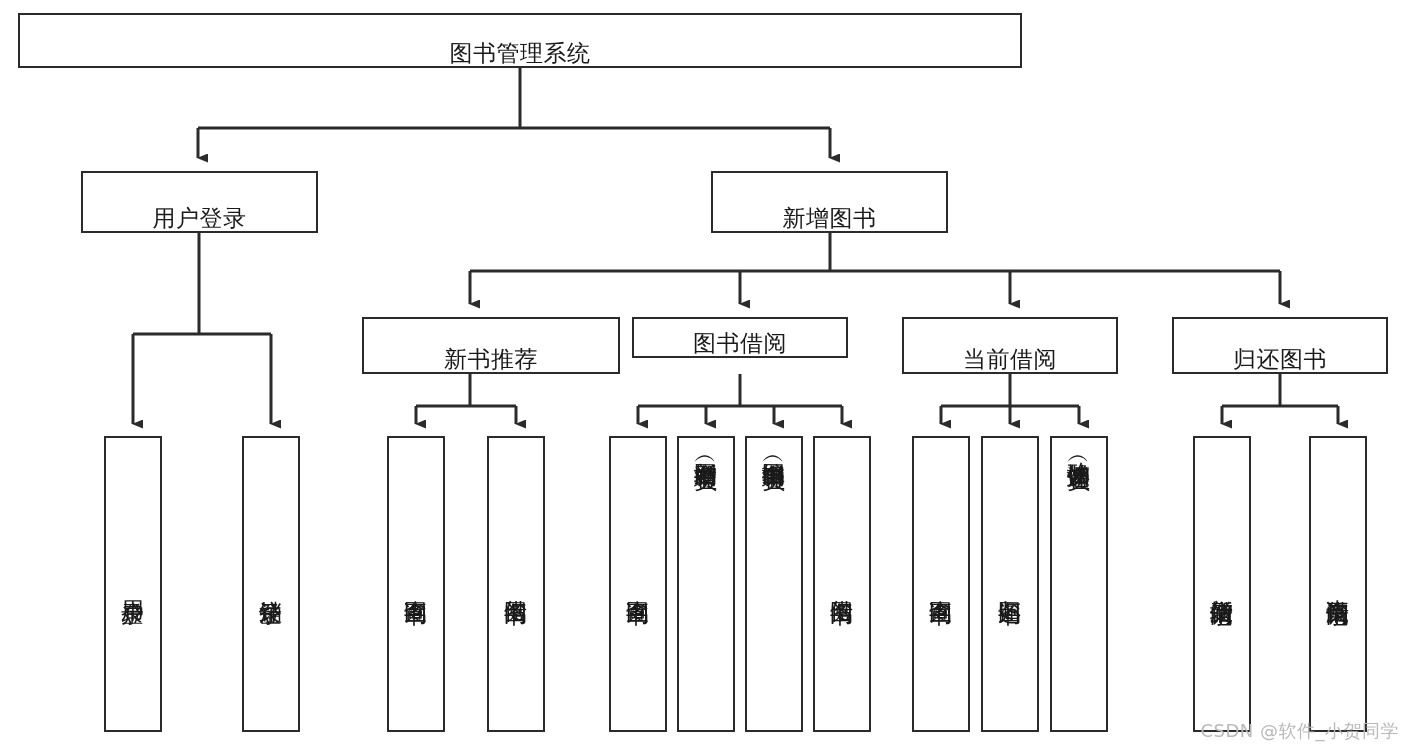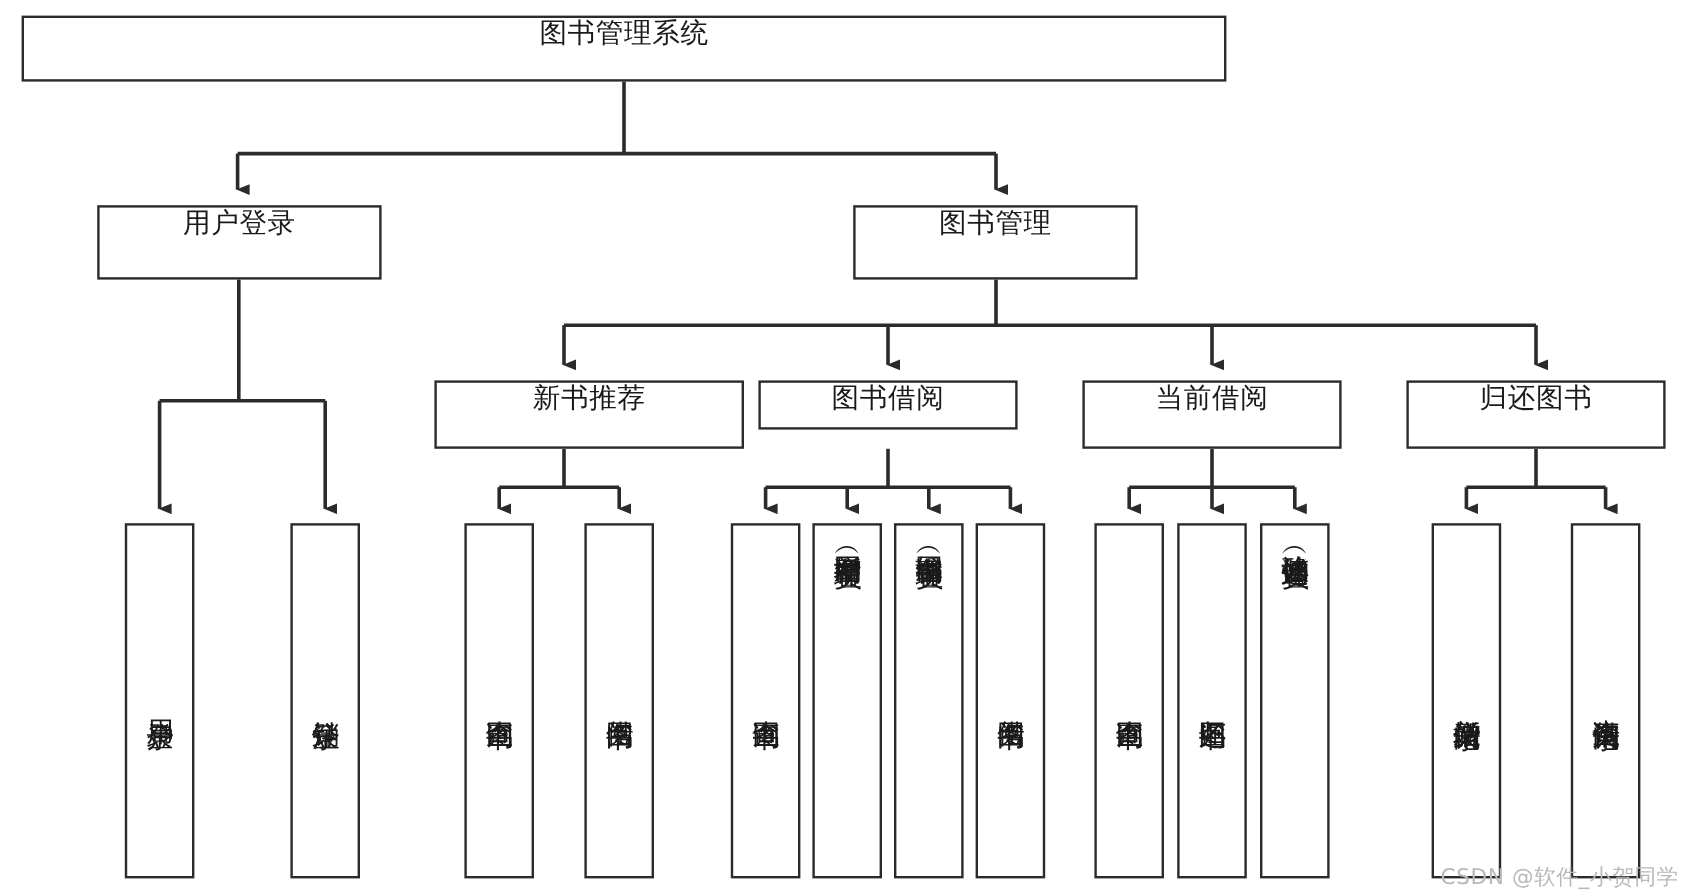--- a/index.html
+++ b/index.html
@@ -25,21 +25,21 @@
     top: 0;
     width: 1405px;
     height: 747px;
   }
   .node-box {
     position: absolute;
     box-sizing: border-box;
     border: 2px solid #2b2b2b;
     background: #ffffff;
     display: flex;
-    align-items: flex-start;
+    align-items: flex-end;
     justify-content: center;
     color: #1a1a1a;
   }
   .node-box.horizontal {
     writing-mode: horizontal-tb;
   }
   .node-label-h {
     font-size: 23px;
     line-height: 1.15;
     letter-spacing: 0.5px;
@@ -134,21 +134,21 @@
 
   <div class="node-box horizontal" style="left:18px; top:13px; width:1004px; height:55px;">
     <span class="node-label-h">图书管理系统</span>
   </div>
 
   <div class="node-box horizontal" style="left:81px; top:171px; width:237px; height:62px;">
     <span class="node-label-h">用户登录</span>
   </div>
 
   <div class="node-box horizontal" style="left:711px; top:171px; width:237px; height:62px;">
-    <span class="node-label-h">图书管理</span>
+    <span class="node-label-h">新增图书</span>
   </div>
 
   <div class="node-box horizontal" style="left:362px; top:317px; width:258px; height:57px;">
     <span class="node-label-h">新书推荐</span>
   </div>
 
   <div class="node-box horizontal" style="left:632px; top:317px; width:216px; height:41px;">
     <span class="node-label-h">图书借阅</span>
   </div>
 

